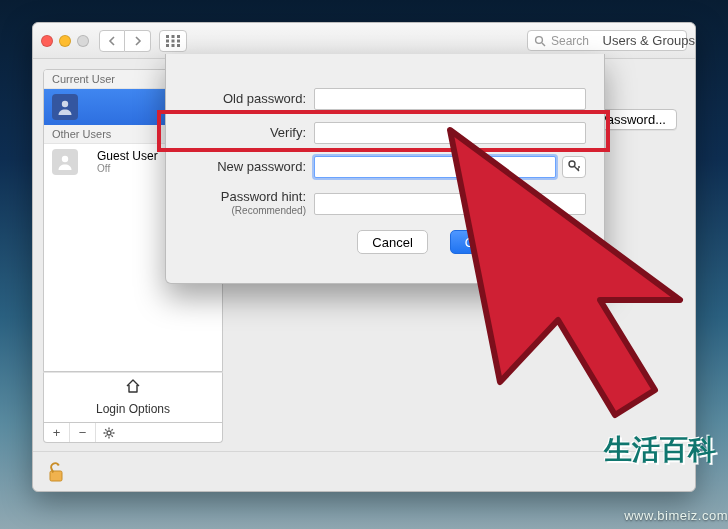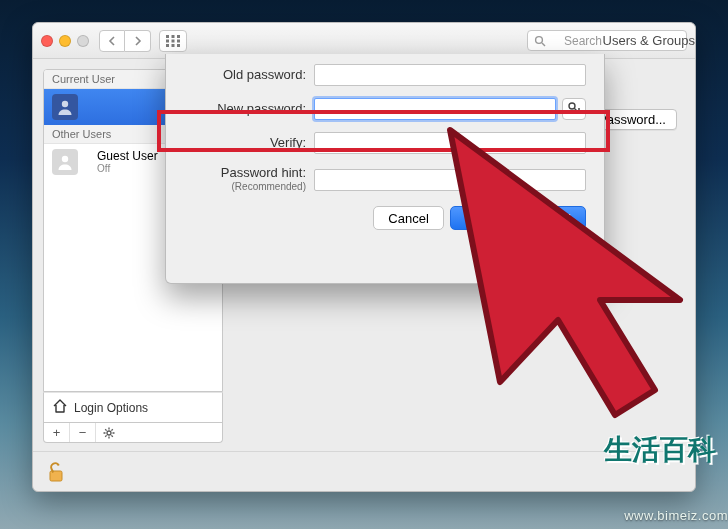--- a/index.html
+++ b/index.html
@@ -8,58 +8,58 @@
   .titlebar { height: 36px; display: flex; align-items: center; padding: 0 8px; border-bottom: 1px solid #d0d0d0; background: linear-gradient(#f7f7f7,#e8e8e8); border-radius: 6px 6px 0 0; position: relative; }
   .wbtns { display:flex; gap:6px; margin-right:10px; }
   .wbtn { width:12px; height:12px; border-radius:50%; border:1px solid rgba(0,0,0,.15); }
   .wbtn.close{background:#ff5f57;} .wbtn.min{background:#febc2e;} .wbtn.max{background:#d8d8d8;}
   .navseg { display:flex; margin-right:8px; }
   .navseg .navbtn { width:26px; height:22px; background:#fff; border:1px solid #c8c8c8; display:flex; align-items:center; justify-content:center; font-size:11px; color:#8a8a8a; }
   .navseg .navbtn:first-child{border-radius:4px 0 0 4px;} .navseg .navbtn:last-child{border-radius:0 4px 4px 0; border-left:0;}
   .gridbtn { width:28px; height:22px; background:#fff; border:1px solid #c8c8c8; border-radius:4px; display:flex; align-items:center; justify-content:center; color:#7a7a7a; }
   .gridbtn svg{display:block;}
   .title { position:absolute; left:0; right:0; text-align:right; font-size:13px; color:#4a4a4a; pointer-events:none; }
-  .search { margin-left:auto; width:160px; height:21px; background:#fff; border:1px solid #c8c8c8; border-radius:4px; display:flex; align-items:center; padding:0 6px; color:#9a9a9a; font-size:12px; gap:18px;}
+  .search { margin-left:auto; width:160px; height:21px; background:#fff; border:1px solid #c8c8c8; border-radius:4px; display:flex; align-items:center; padding:0 6px; color:#9a9a9a; font-size:12px; gap:5px;}
   .search svg{flex:0 0 auto;}
   .content { flex:1; display:flex; padding:10px 10px 8px 10px; gap:10px; position:relative; }
   .sidebar { width:180px; display:flex; flex-direction:column; }
   .userlist { flex:1; background:#ffffff; border:1px solid #c8c8c8; border-radius:4px 4px 0 0; overflow:hidden; font-size:12px;}
   .ul-head { background:#f2f2f2; color:#6e6e6e; font-size:11px; padding:3px 8px; border-bottom:1px solid #e4e4e4;}
   .ul-row { display:flex; align-items:center; gap:19px; padding:5px 8px; }
   .ul-row.sel { background: linear-gradient(#3f86f0,#2d6fe0); color:#fff; }
   .avatar { width:26px; height:26px; border-radius:4px; background:#3456a0; display:flex; align-items:center; justify-content:center;}
   .avatar.guest { background:#d8d8d8;}
   .ul-name { font-size:12px; line-height:13px;}
   .ul-sub { font-size:10px; color:#888;}
   .ul-row.sel .ul-sub{color:#dce7fb;}
-  .loginopts { background:#fff; border:1px solid #c8c8c8; border-top:1px solid #e4e4e4; display:flex; align-items:center; gap:6px; padding:6px 8px; font-size:12px; color:#333;}
+  .loginopts { background:#fff; border:1px solid #c8c8c8; border-top:1px solid #e4e4e4; display:flex; align-items:center; gap:6px; padding:6px 8px; font-size:12px; color:#333;flex-direction:column;}
   .seg3 { display:flex; height:20px; border:1px solid #c8c8c8; border-top:0; border-radius:0 0 4px 4px; overflow:hidden; background:#fff;}
   .seg3 .s { flex:0 0 26px; display:flex; align-items:center; justify-content:center; border-right:1px solid #e0e0e0; font-size:13px; color:#555;}
   .seg3 .s:last-child{border-right:0;}
   .rightpane { flex:1; position:relative; background:transparent; }
   .rp-row { display:flex; align-items:center; gap:6px; font-size:13px; color:#333; margin-bottom:8px;}
   .rp-btn { background:#fff; border:1px solid #c4c4c4; border-radius:4px; padding:2px 10px; font-size:13px; box-shadow:0 1px 0 rgba(0,0,0,.05);}
   .rp-inner { position:absolute; left:0; right:0; top:98px; padding-left:6px; }
   .chk { width:14px; height:14px; border:1px solid #b0b0b0; border-radius:3px; background:#fff; display:inline-flex; align-items:center; justify-content:center; font-size:11px; color:#fff;}
   .chk.on { background:#2f7af2; border-color:#2f7af2;}
   .chk.dis { background:#e7e7e7; border-color:#d2d2d2; color:#bdbdbd;}
   .rp-dis { color:#9c9c9c; }
   .rp-top { position:absolute; right:8px; top:40px; display:flex; align-items:center; gap:8px;}
   .footer { height:40px; border-top:1px solid #d6d6d6; display:flex; align-items:center; gap:10px; padding:0 14px; font-size:13px; color:#333;}
   .lockicon { width:18px; height:22px; display:inline-flex; align-items:center; justify-content:center; color:#e2a63b;}
 
   
-  .sheet { position:absolute; left:165px; top:54px; width:440px; height:230px; background:#efefef; border:1px solid #bcbcbc; border-top:0; border-radius:0 0 6px 6px; box-shadow:0 14px 30px rgba(0,0,0,.35); padding:10px 18px 12px 18px;}
+  .sheet { position:absolute; left:165px; top:54px; width:440px; height:230px; background:#efefef; border:1px solid #bcbcbc; border-top:0; border-radius:0 0 6px 6px; box-shadow:0 14px 30px rgba(0,0,0,.35); padding:34px 18px 12px 18px;}
   .form-row { display:flex; align-items:center; margin-bottom:12px;}
   .form-lab { width:130px; text-align:right; padding-right:8px; font-size:13px; color:#333; line-height:14px;}
   .form-lab .sub { display:block; font-size:10px; color:#6e6e6e;}
   .form-in { flex:1; height:22px; border:1px solid #c4c4c4; background:#fff; border-radius:2px;}
   .form-in.focus { border:1px solid #6aa3ff; box-shadow:0 0 0 2px rgba(70,140,255,.45);}
   .keybtn { width:24px; height:22px; background:#fff; border:1px solid #c4c4c4; border-radius:4px; margin-left:6px; display:flex; align-items:center; justify-content:center;}
-  .sheet-btns { display:flex; justify-content:flex-end; gap:6px; margin-top:6px;}
+  .sheet-btns { display:flex; justify-content:flex-end; gap:22px; margin-top:6px;}
   .btn { height:24px; padding:0 14px; border-radius:5px; border:1px solid #c4c4c4; background:#fff; font-size:13px; display:flex; align-items:center;}
   .btn.primary { background:linear-gradient(#4f97ff,#1f73f1); border-color:#1f6be0; color:#fff;}
   .hl { position:absolute; border:4px solid #d62030; pointer-events:none;}
   .hl1 { left:157px; top:110px; width:453px; height:42px;}
   .cursor { position:absolute; left:430px; top:120px; width:260px; height:300px; pointer-events:none;}
   .watermark { position:absolute; right:0; bottom:6px; color:#e9f4ee; font-size:13px; text-shadow:0 1px 2px rgba(0,0,0,.5); letter-spacing:.5px;}
   .wm2 { position:absolute; right:12px; bottom:60px; font-size:28px; font-weight:700; color:#0f766e; text-shadow:2px 2px 0 #fff, -1px -1px 0 #fff;}
 </style>
 </head>
 <body>
@@ -202,34 +202,34 @@
     </span>
   </div>
 </div>
 
 <div class="sheet">
   <div class="form-row">
     <div class="form-lab">Old password:</div>
     <div class="form-in"></div>
   </div>
   <div class="form-row">
+    <div class="form-lab">Verify:</div>
+    <div class="form-in"></div>
+  </div>
+  <div class="form-row">
     <div class="form-lab">New password:</div>
     <div class="form-in focus"></div>
     <div class="keybtn">
       <svg width="12" height="14" viewBox="0 0 12 14">
           <circle cx="4" cy="4" r="3" fill="none" stroke="#444" stroke-width="1.4"></circle>
           <path d="M6 6l5 5m-2-2l2 0m-1-2l2 0" stroke="#444" stroke-width="1.4" fill="none"></path>
         </svg>
     </div>
   </div>
   <div class="form-row">
-    <div class="form-lab">Verify:</div>
-    <div class="form-in"></div>
-  </div>
-  <div class="form-row">
     <div class="form-lab">
       <span>Password hint:</span>
       <span class="sub">(Recommended)</span>
     </div>
     <div class="form-in"></div>
   </div>
   <div class="sheet-btns">
     <div class="btn">Cancel</div>
     <div class="btn primary">Change Password</div>
   </div>

